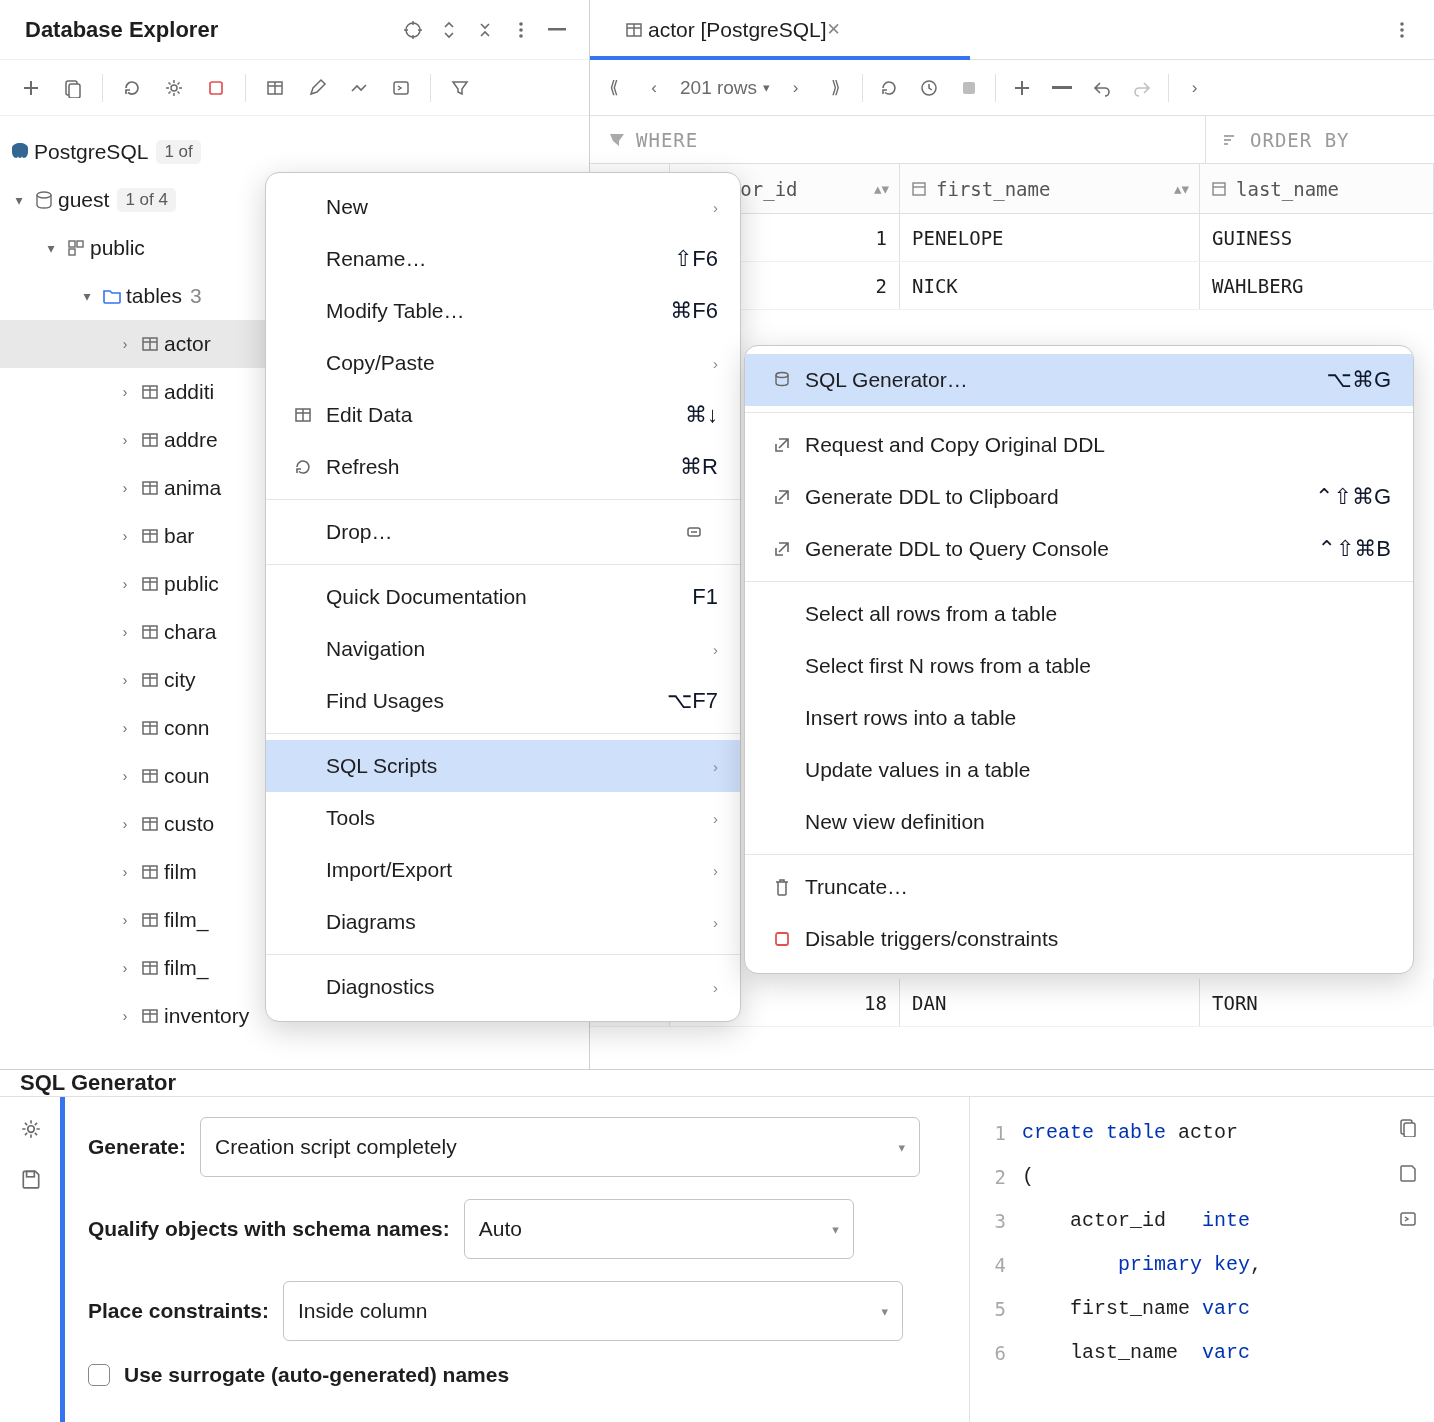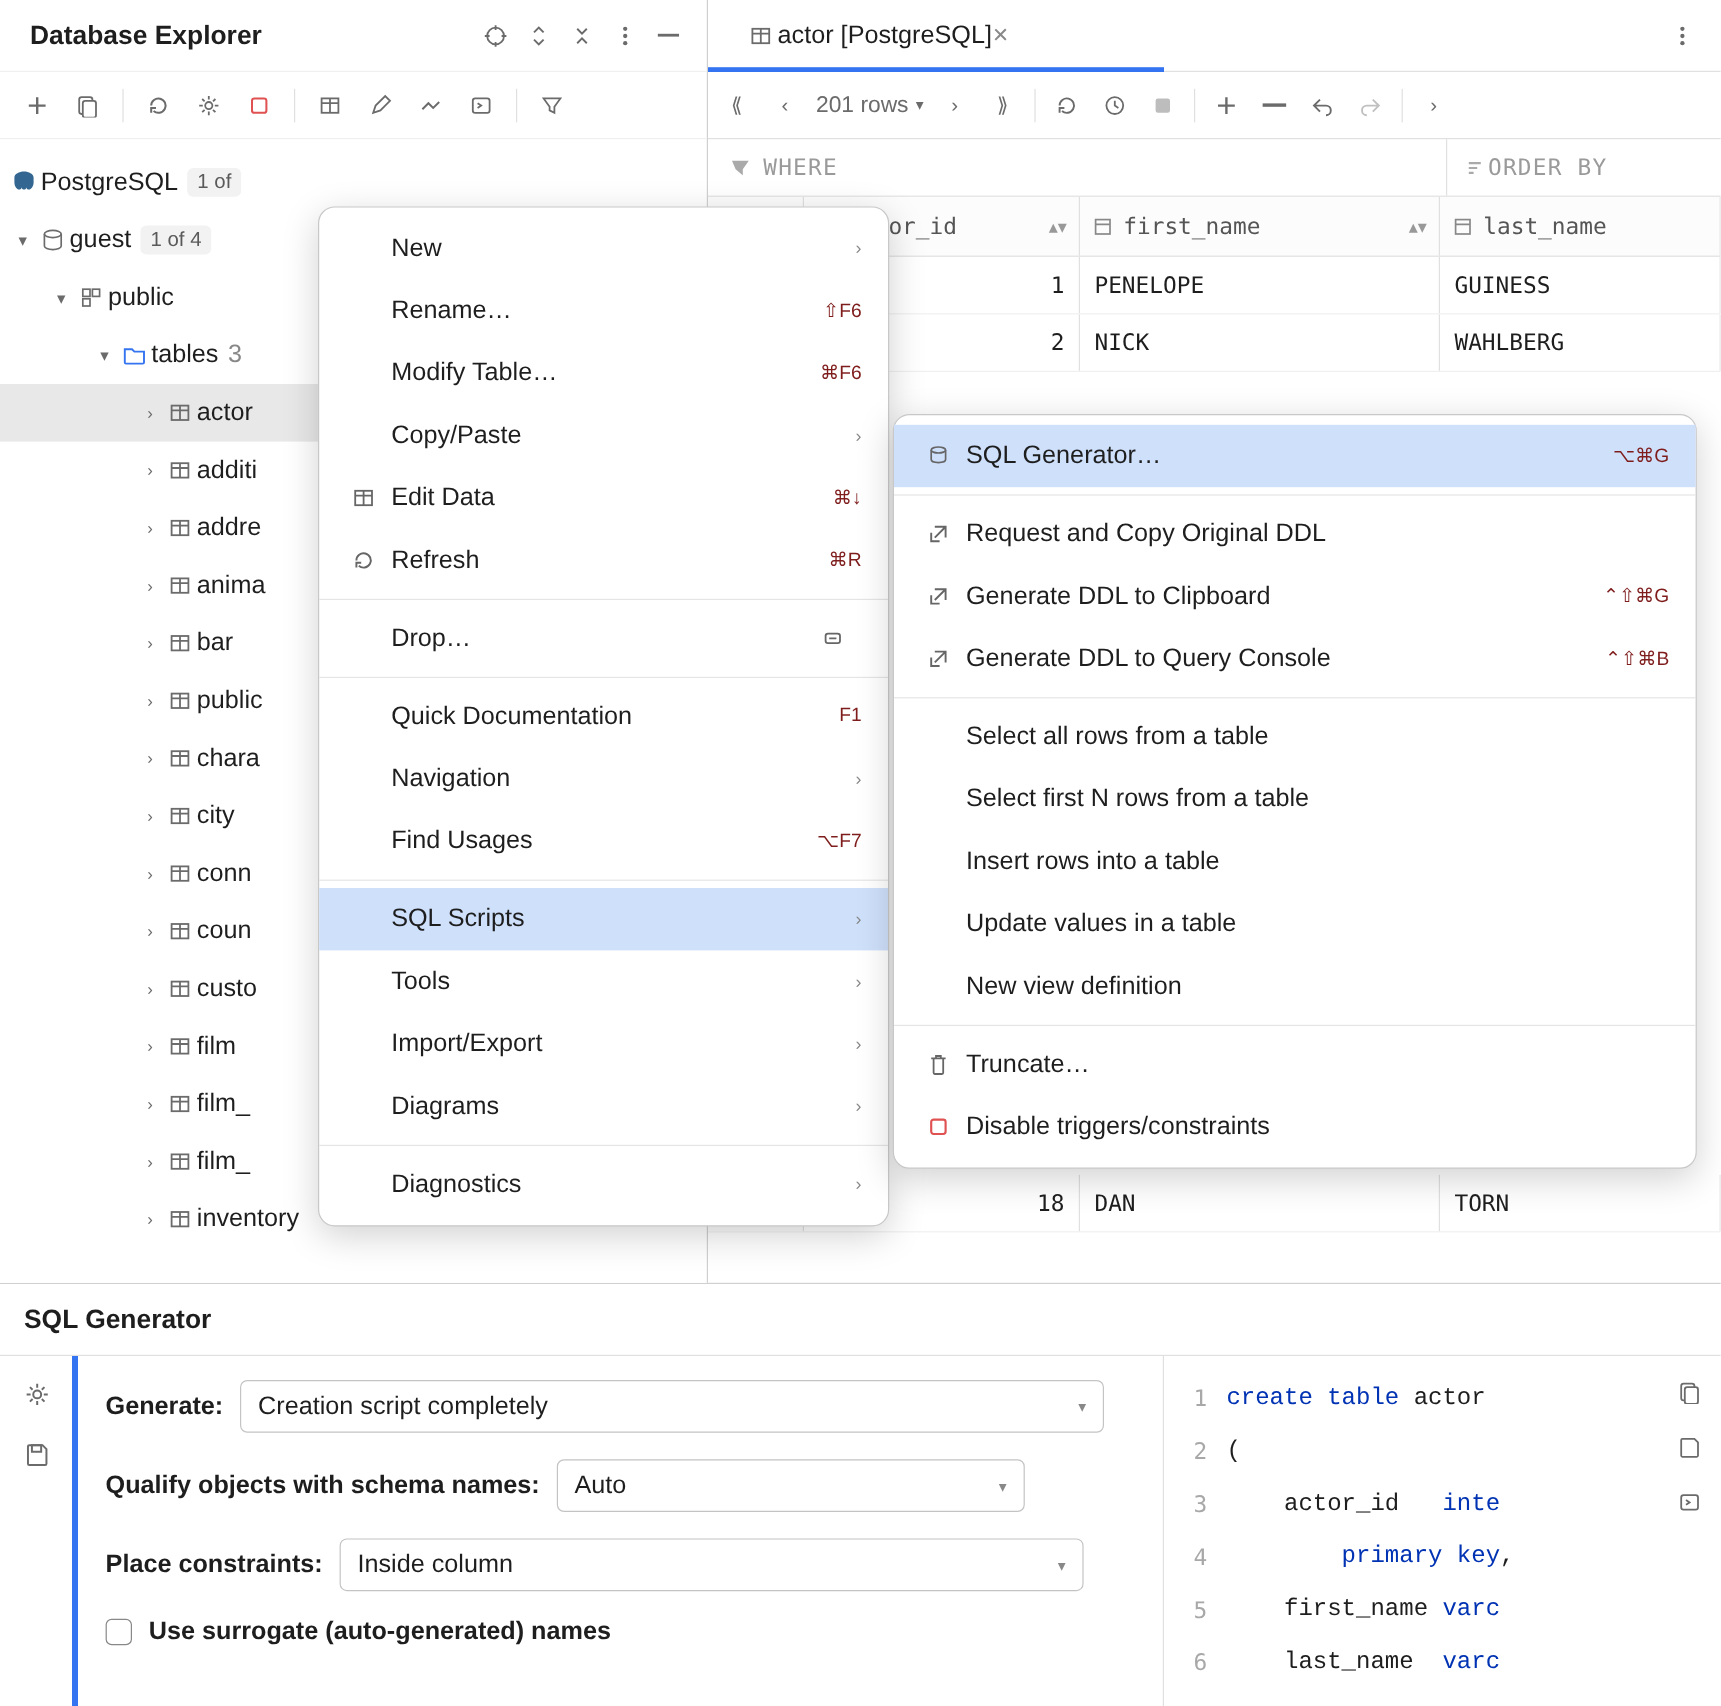--- a/index.html
+++ b/index.html
@@ -39,21 +39,21 @@
 .tabs-right { margin-left: auto; display: flex; gap: 14px; padding-right: 8px; }
 
 
 .grid-toolbar { height: 56px; display: flex; align-items: center; border-bottom: 1px solid #e0e0e0; padding: 0 10px; gap: 12px; color: #6b6b6b; }
 .rows-display { display: flex; align-items: center; gap: 6px; font-size: 19px; }
 .gtb-icon { width: 28px; height: 28px; display: inline-flex; align-items: center; justify-content: center; cursor: pointer; }
 
 
 .filter-row { height: 48px; display: flex; align-items: center; border-bottom: 1px solid #e0e0e0; color: #9a9a9a; }
 .filter-where { width: 616px; padding-left: 18px; display: flex; gap: 10px; align-items: center; border-right: 1px solid #e0e0e0; height: 100%; }
-.filter-order { flex: 1; padding-left: 14px; display: flex; gap: 2px; align-items: center; height: 100%; }
+.filter-order { flex: 1; padding-left: 14px; display: flex; gap: 12px; align-items: center; height: 100%; }
 .filter-label { font-family: "SF Mono", Menlo, monospace; font-size: 19px; letter-spacing: 1px; }
 
 
 .grid { position: relative; flex: 1; overflow: hidden; }
 .grid-header { display: flex; height: 50px; border-bottom: 1px solid #e0e0e0; background: #fcfcfc; }
 .gh-cell { border-right: 1px solid #e0e0e0; display: flex; align-items: center; padding: 0 10px; gap: 8px; }
 .gh-rownum { width: 80px; justify-content: center; }
 .gh-id { width: 230px; }
 .gh-fn { width: 300px; }
 .gh-ln { flex: 1; }
@@ -69,34 +69,34 @@
 
 
 .ctx-menu { position: absolute; background: #fff; border: 1px solid #c8c8c8; border-radius: 14px; box-shadow: 0 8px 30px rgba(0,0,0,.18); padding: 8px 0; z-index: 50; }
 .ctx-main { left: 265px; top: 172px; width: 476px; }
 .ctx-sub { left: 744px; top: 345px; width: 670px; }
 .ctx-item { display: flex; align-items: center; height: 52px; padding: 0 22px; font-size: 21px; cursor: pointer; }
 .ctx-item.hl { background: #cfe0fb; }
 .ctx-icon { width: 30px; display: inline-flex; justify-content: center; margin-right: 8px; color: #666; }
 .ctx-icon.empty { width: 30px; margin-right: 8px; }
 .ctx-label { flex: 1; }
-.ctx-shortcut { color: #7f1d1d; font-size: 16px; }
+.ctx-shortcut { color: #0f172a; font-size: 22px; }
 .ctx-chevron { color: #888; font-size: 15px; margin-left: 10px; }
 .ctx-sep { height: 1px; background: #e5e5e5; margin: 6px 0; }
 
 
 .bottom-panel { height: 352px; display: flex; flex-direction: column; }
 .bp-header { height: 60px; display: flex; align-items: center; padding: 0 20px; border-bottom: 1px solid #e0e0e0; }
 .bp-title { font-weight: 700; font-size: 22px; }
 .bp-body { flex: 1; display: flex; }
 .bp-left-icons { width: 62px; display: flex; flex-direction: column; align-items: center; gap: 26px; padding-top: 20px; border-right: 1px solid #eee; }
 .bp-form { flex: 0 0 908px; padding: 20px 26px; border-right: 1px solid #e0e0e0; position: relative; }
 .bp-form-row { display: flex; align-items: center; margin-bottom: 22px; gap: 14px; }
 .bp-form-label { font-size: 21px; font-weight: bold; }
-.bp-select { flex: 0 0 auto; border: 1px solid #c4c4c4; border-radius: 6px; height: 44px; display: flex; align-items: center; padding: 0 14px; font-size: 21px; min-width: 300px; justify-content: space-between; gap: 4px; background: #fff; }
+.bp-select { flex: 0 0 auto; border: 1px solid #c4c4c4; border-radius: 6px; height: 60px; display: flex; align-items: center; padding: 0 14px; font-size: 21px; min-width: 300px; justify-content: space-between; gap: 4px; background: #fff; }
 .bp-check { width: 22px; height: 22px; border: 1.5px solid #888; border-radius: 5px; display: inline-block; }
 .bp-accent { position: absolute; left: -2px; top: 0; width: 5px; height: 100%; background: #3574f0; }
 .bp-code { flex: 1; display: flex; }
 .bp-gutter { width: 46px; text-align: right; padding: 14px 10px 0 0; color: #a8a8a8; font-family: "SF Mono", Menlo, monospace; font-size: 19px; line-height: 44px; }
 .bp-code-text { flex: 1; padding: 14px 0 0 6px; font-family: Liberation Mono, monospace; font-size: 20px; line-height: 44px; white-space: pre; overflow: hidden; }
 .kw { color: #0033b3; }
 .ident { color: #1e1e1e; }
 .type { color: #0033b3; }
 .bp-right-icons { width: 52px; display: flex; flex-direction: column; align-items: center; gap: 22px; padding-top: 18px; }
 

